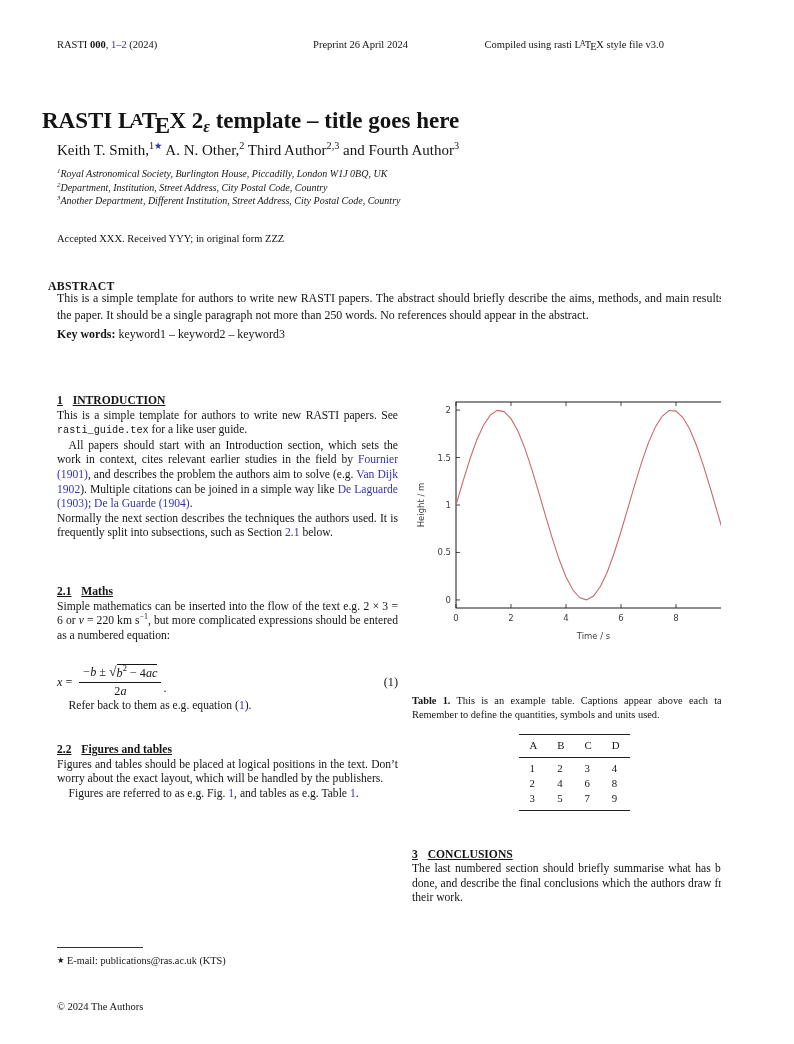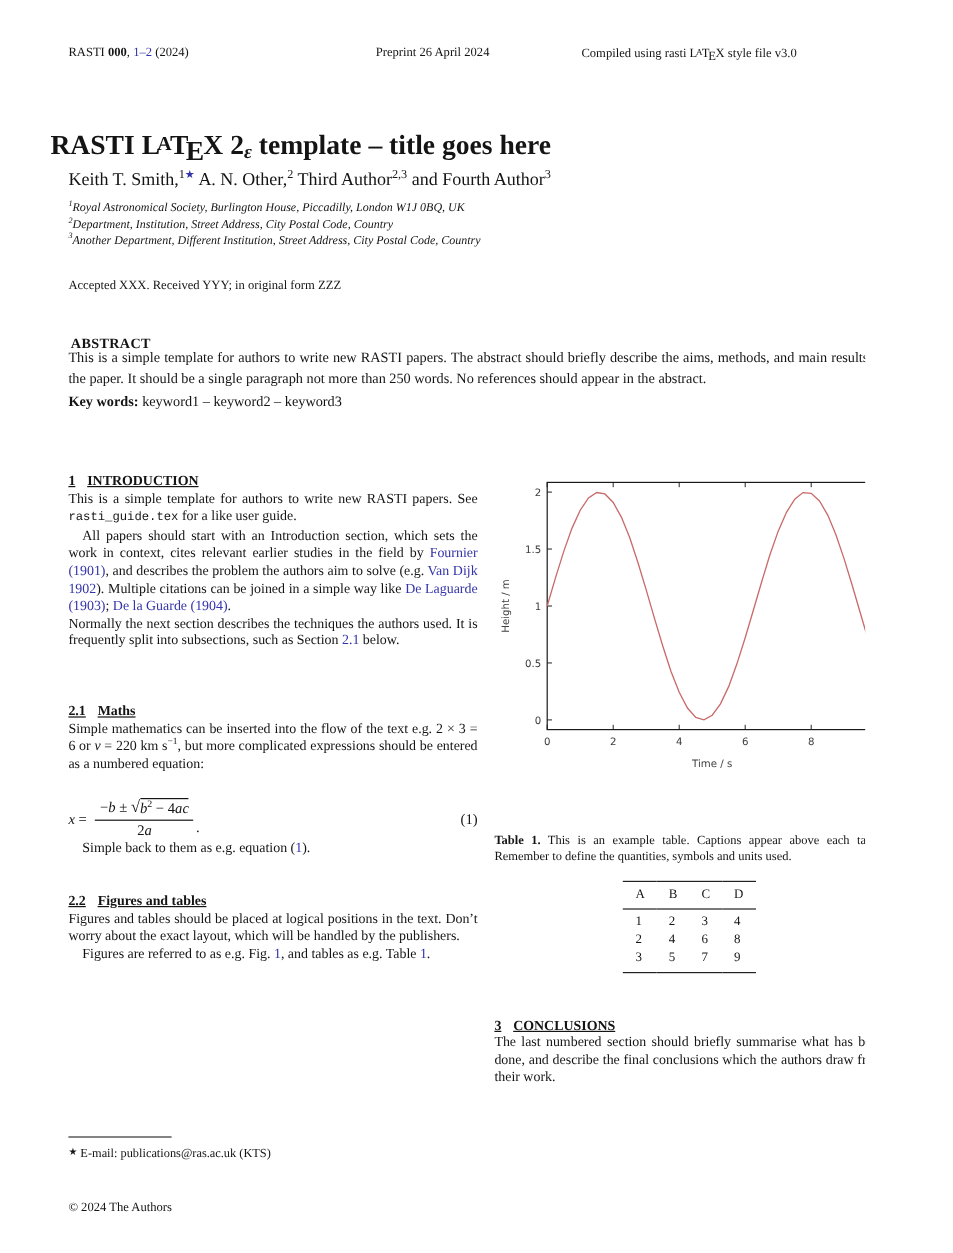--- a/index.html
+++ b/index.html
@@ -10,21 +10,21 @@
   .header{position:absolute;top:39px;left:57px;right:57px;display:flex;
           justify-content:space-between;font-size:10.5px;}
   .header .mid{position:absolute;left:0;right:0;text-align:center;}
   .header .rgt{margin-left:auto;}
 
   
   .title{position:absolute;top:93px;left:42px;right:57px;font-size:23px;font-weight:bold;}
   .authors{position:absolute;top:142px;left:57px;font-size:15px;}
   .affils{position:absolute;top:167px;left:57px;font-size:10px;font-style:italic;line-height:13.5px;}
   .accepted{position:absolute;top:233px;left:57px;font-size:10.5px;}
-  .abstract-h{position:absolute;top:279px;left:59px;font-size:11.8px;font-weight:bold;letter-spacing:.3px;}
+  .abstract-h{position:absolute;top:279px;left:48px;font-size:11.8px;font-weight:bold;letter-spacing:.3px;}
   .abstract-p{position:absolute;top:290px;left:57px;width:680px;font-size:11.9px;line-height:17px;text-align:justify;}
   .keywords{position:absolute;top:327px;left:57px;font-size:11.9px;}
 
   
   .col-left{position:absolute;top:394px;left:57px;width:341px;font-size:11.6px;line-height:14.6px;text-align:justify;}
   .col-right{position:absolute;top:391px;left:412px;width:325px;font-size:11.6px;line-height:14.6px;text-align:justify;}
   .sec{font-size:11.6px;font-weight:bold;margin:0;text-decoration:underline;}
   .sec-num{margin-right:.85em;}
   p.body{margin:0;}
   .indent{text-indent:1em;}
@@ -124,21 +124,21 @@
 
     <div class="equation">
       <span class="eq-lhs"><span class="seg-i">x</span><span> =</span></span>
       <span class="eq-frac">
         <span class="eq-num"><span><span>−</span><span class="seg-i">b</span><span> ± </span></span><span class="eq-sqrt">√</span><span class="eq-radicand"><span class="seg-i">b</span><span class="seg-sup">2</span><span> − 4</span><span class="seg-i">ac</span></span></span>
         <span class="eq-den"><span>2</span><span class="seg-i">a</span></span>
       </span>
       <span class="eq-tail">.</span>
       <span class="eq-number">(1)</span>
     </div>
-    <p class="body indent refer"><span>Simple back to them as e.g. equation (</span><span class="seg-link">1</span><span>).</span></p>
+    <p class="body indent refer"><span>Refer back to them as e.g. equation (</span><span class="seg-link">1</span><span>).</span></p>
 
     <h2 class="sec h-figtab"><span class="sec-num">2.2</span><span>Figures and tables</span></h2>
     <p class="body p-after-h">Figures and tables should be placed at logical positions in the text. Don’t worry about the exact layout, which will be handled by the publishers.</p>
     <p class="body indent"><span>Figures are referred to as e.g. Fig. </span><span class="seg-link">1</span><span>, and tables as e.g. Table </span><span class="seg-link">1</span><span>.</span></p>
   </div>
 
   <div class="col-right">
     <div class="figure-block">
       <svg id="plot" xmlns="http://www.w3.org/2000/svg" viewBox="0 0 325 256">
           <rect x="44" y="11" width="275" height="206" fill="none" stroke="#1a1a1a" stroke-width="1"></rect>

